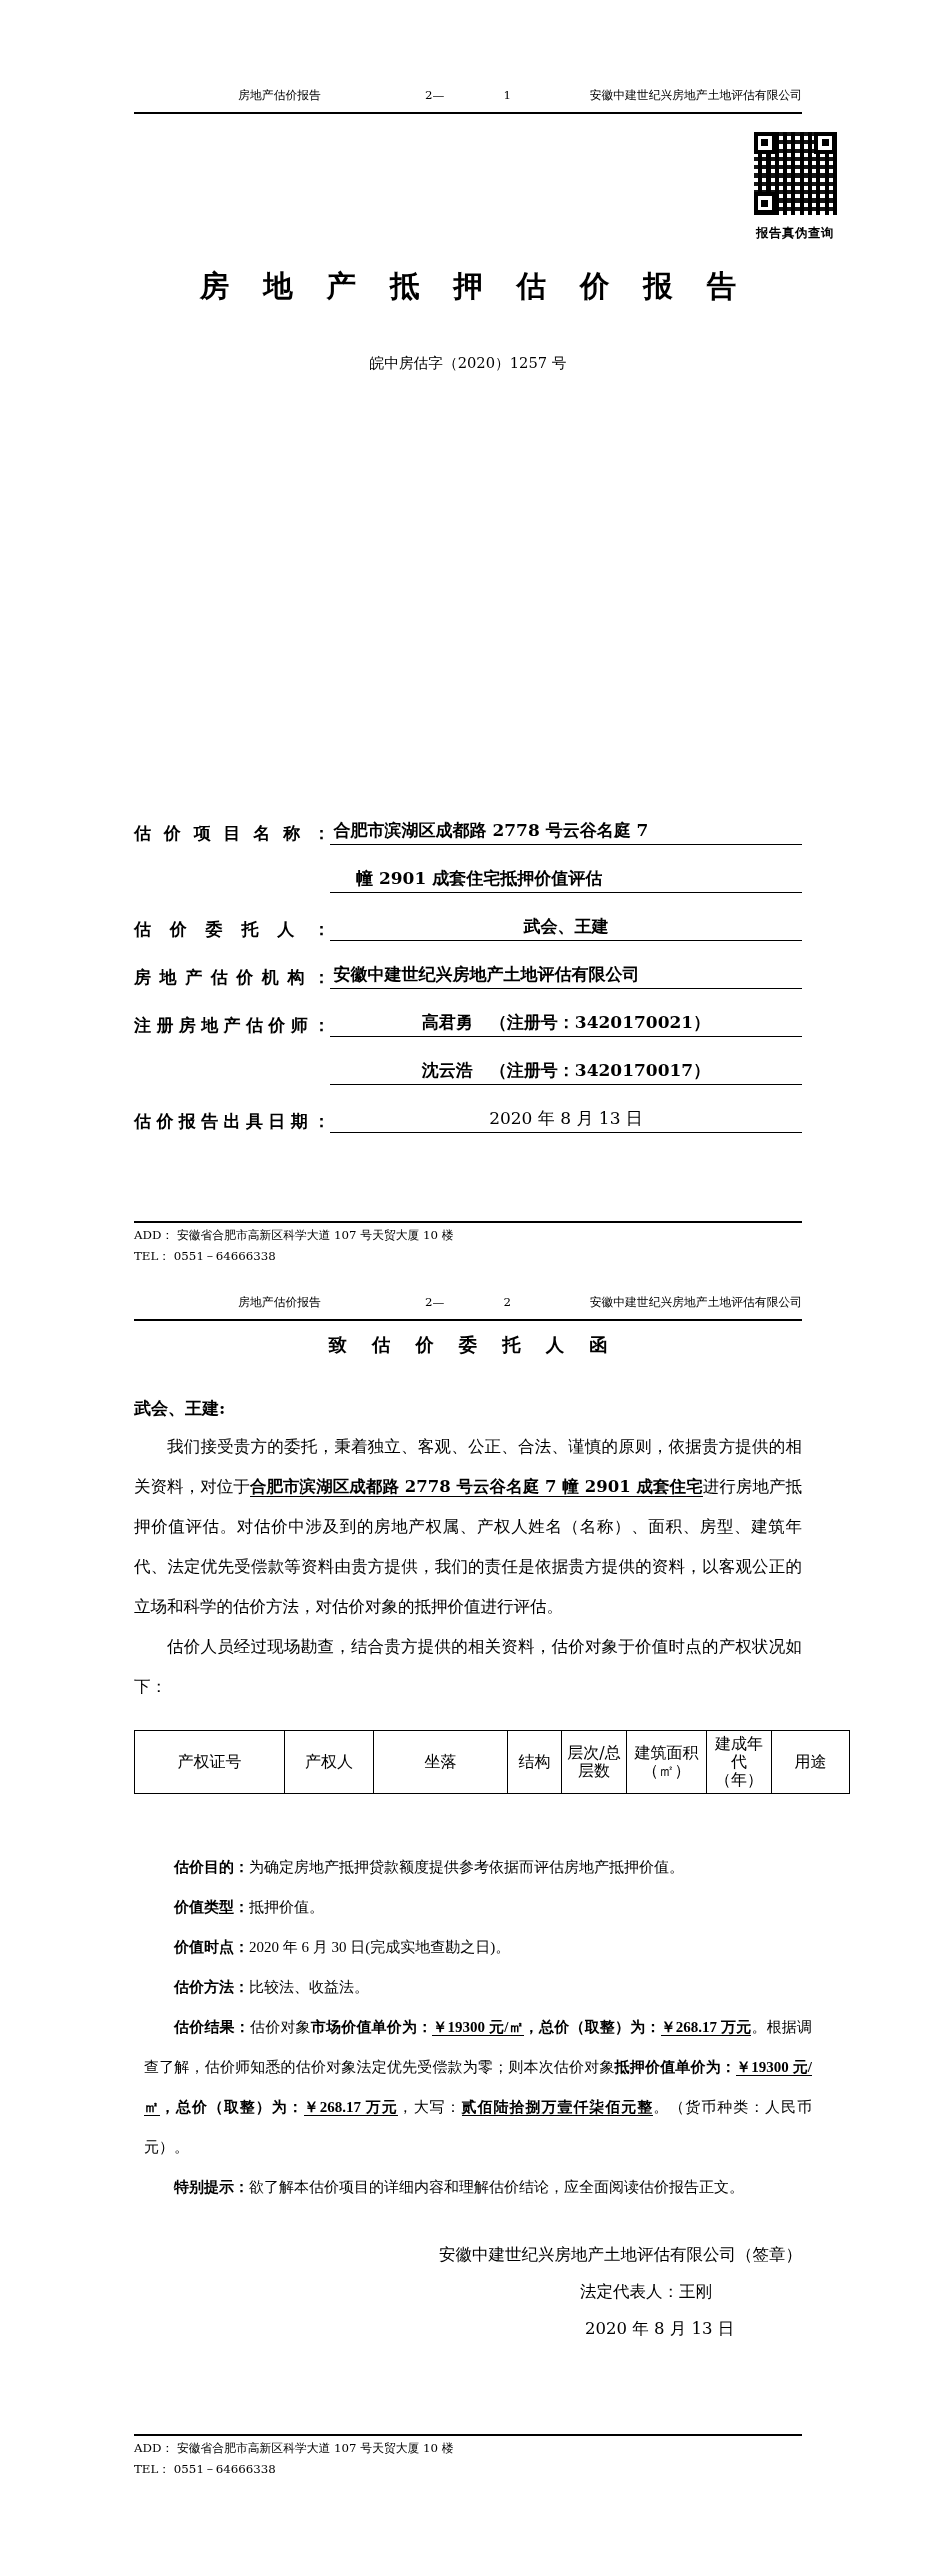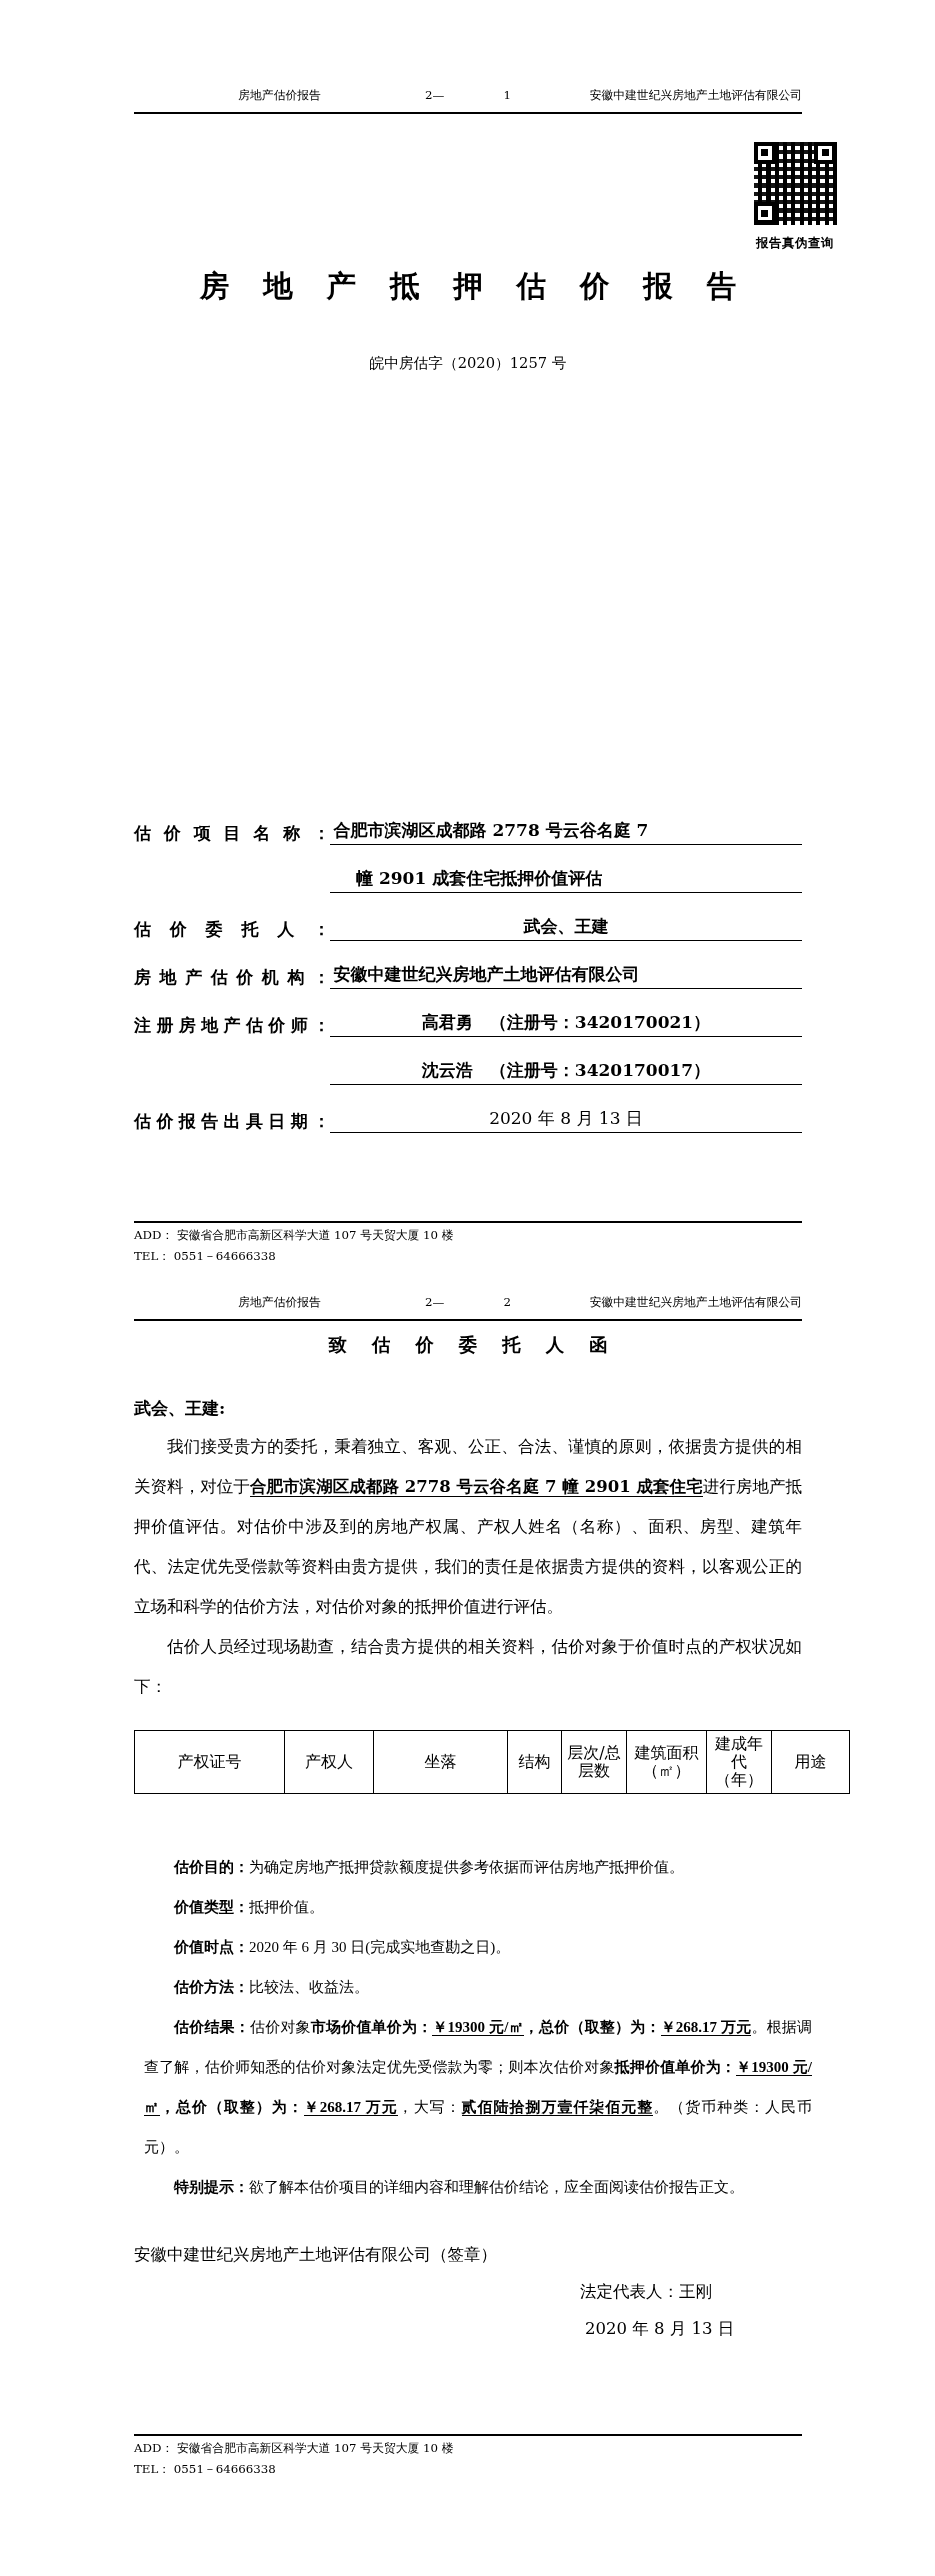--- a/index.html
+++ b/index.html
@@ -16,21 +16,21 @@
     position: absolute; left: 134px; width: 668px;
     display: flex; align-items: baseline;
     font-size: 11.8px; padding-bottom: 8.3px;
     border-bottom: 2.4px solid #000;
   }
   .rh-left  { flex: 1; text-align: center; }
   .rh-center{ display: flex; gap: 59px; }
   .rh-right { flex: 1; text-align: right; }
 
   
-  .qr-block { position: absolute; left: 750px; top: 138px; width: 90px; text-align: center; }
+  .qr-block { position: absolute; left: 750px; top: 128px; width: 90px; text-align: center; }
   .qr { position: relative; width: 90px; height: 90px; background: #fff; }
   .qr-pattern {
     position: absolute; inset: 3.5px;
     background-image:
       repeating-linear-gradient(0deg,  transparent 0 4.1px, rgba(0,0,0,.92) 4.1px 8.3px),
       repeating-linear-gradient(90deg, #fff 0 4.1px, #000 4.1px 8.3px);
   }
   .finder { position: absolute; width: 22.4px; height: 22.4px; background: #000; }
   .finder::before { content: ""; position: absolute; inset: 4.1px;  background: #fff; }
   .finder::after  { content: ""; position: absolute; inset: 7.7px; background: #000; }
@@ -91,21 +91,21 @@
   .ptable th { height: 63px; }
   .ptable td { height: 74px; }
 
   .results {
     position: absolute; left: 144px; top: 559px; width: 668px;
     font-size: 15px; line-height: 40px; text-align: justify; font-family: Liberation Serif, serif;
   }
   .results p { text-indent: 2em; }
 
   .signature { position: absolute; left: 134px; top: 948px; width: 668px; font-size: 16.5px; line-height: 37px; }
-  .sig-company { }
+  .sig-company { text-align: right; }
   .sig-legal { padding-left: 446px; }
   .sig-date  { padding-left: 451px; }
 </style>
 </head>
 <body>
 
 <div class="page">
 
   <div class="running-head" style="top:88px;">
     <span class="rh-left">房地产估价报告</span>

